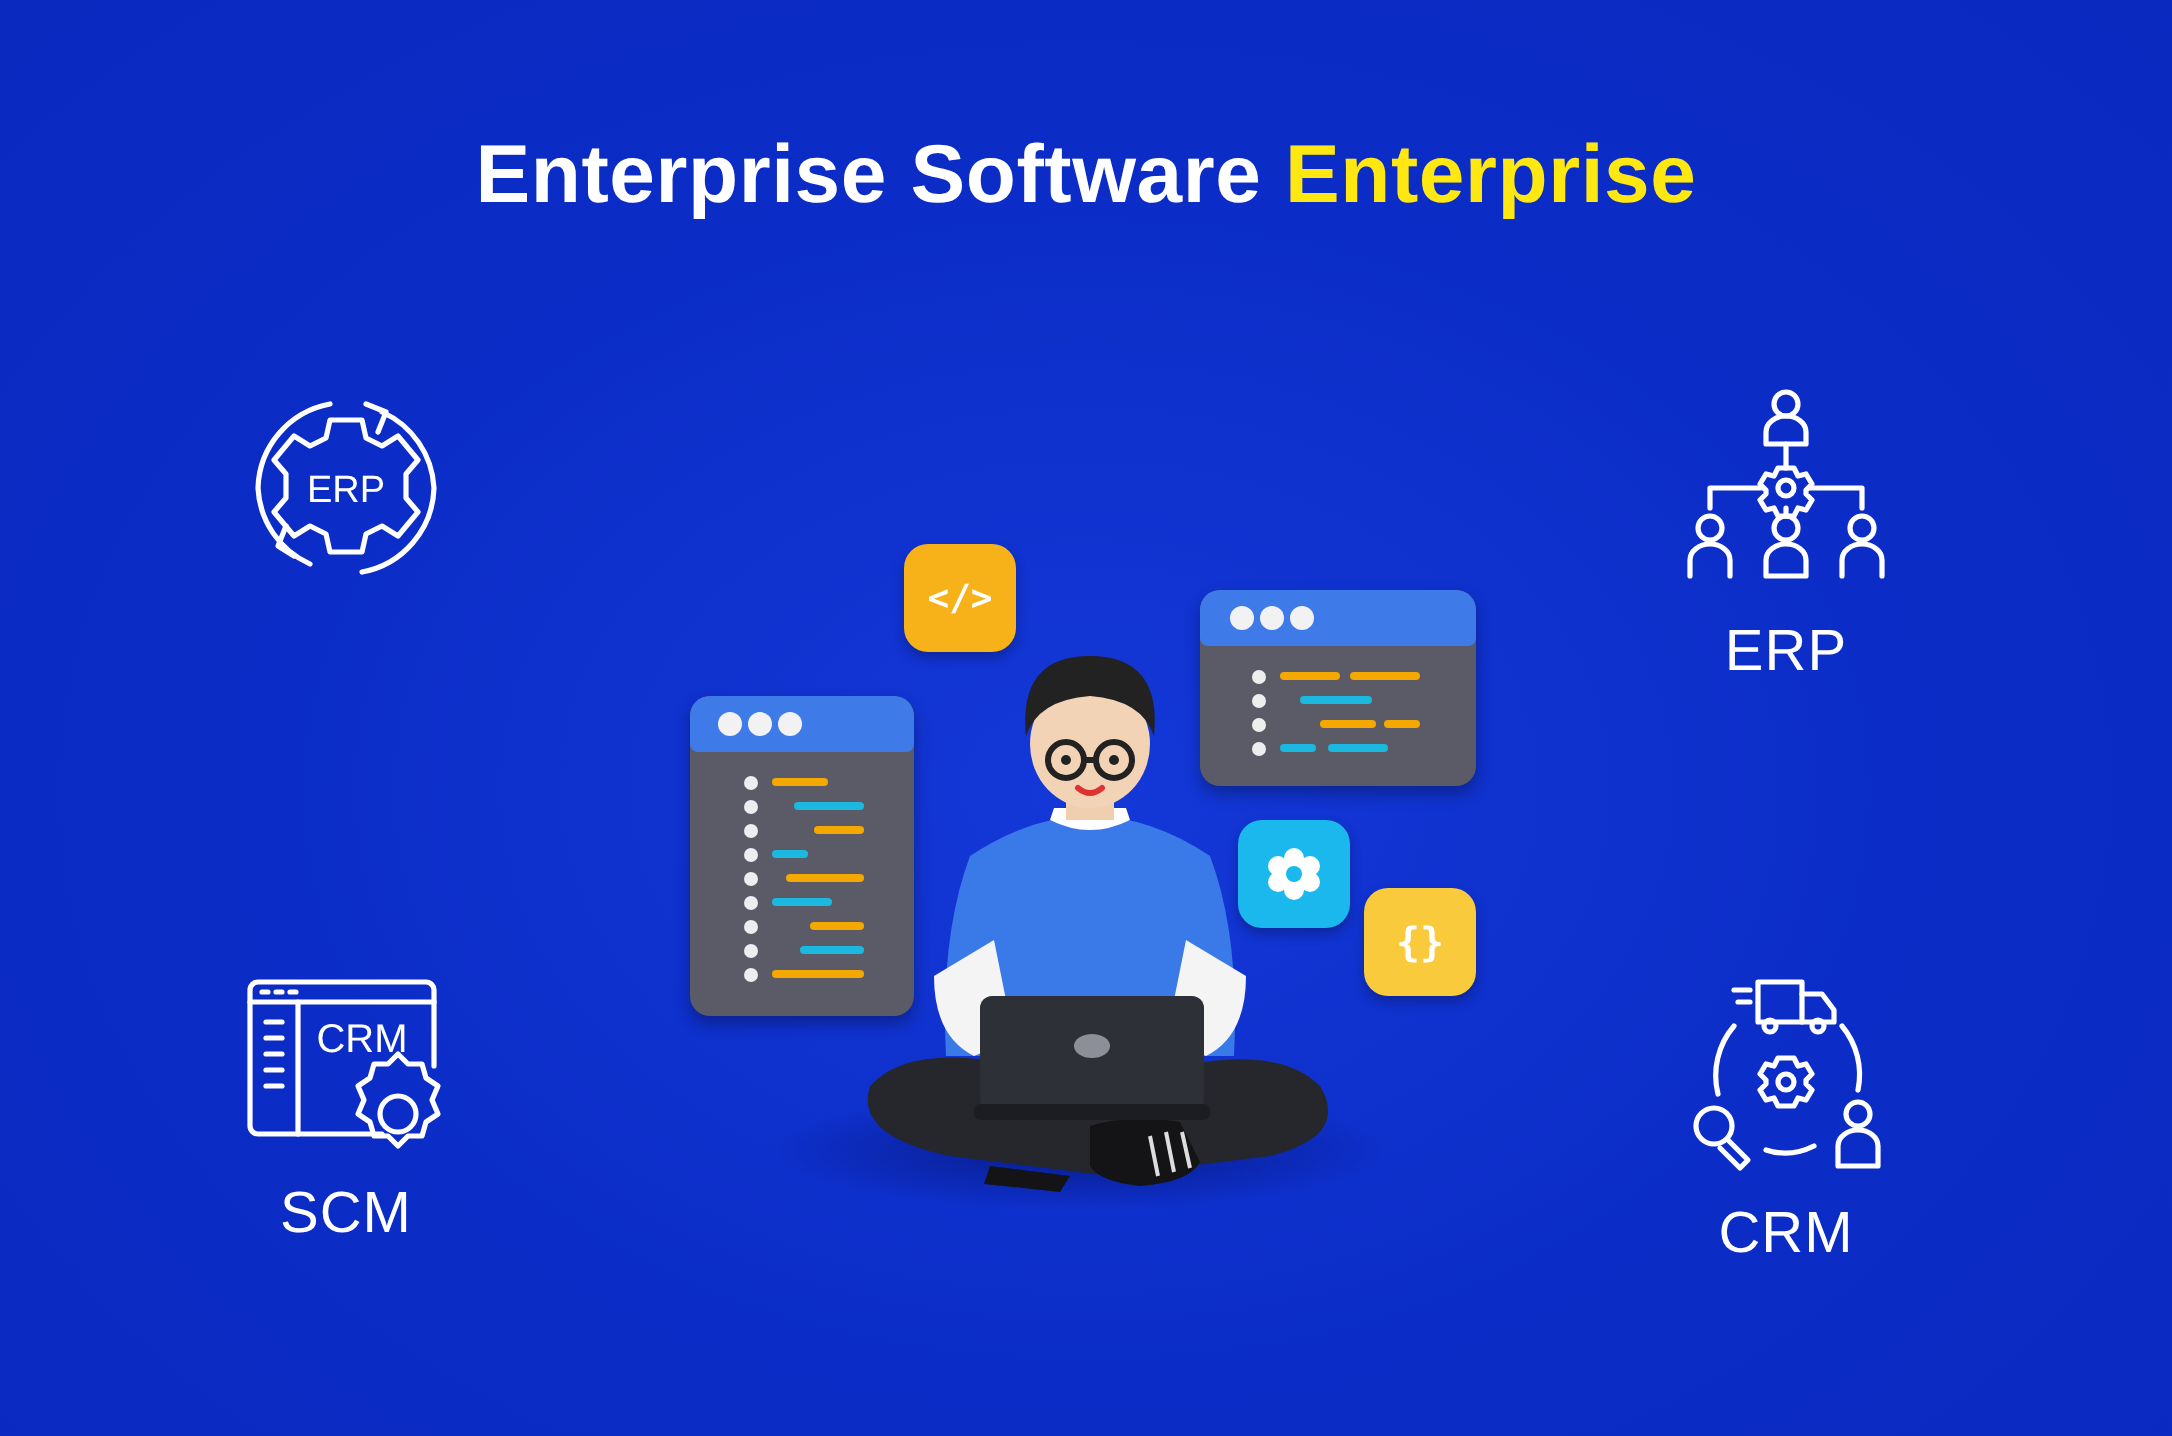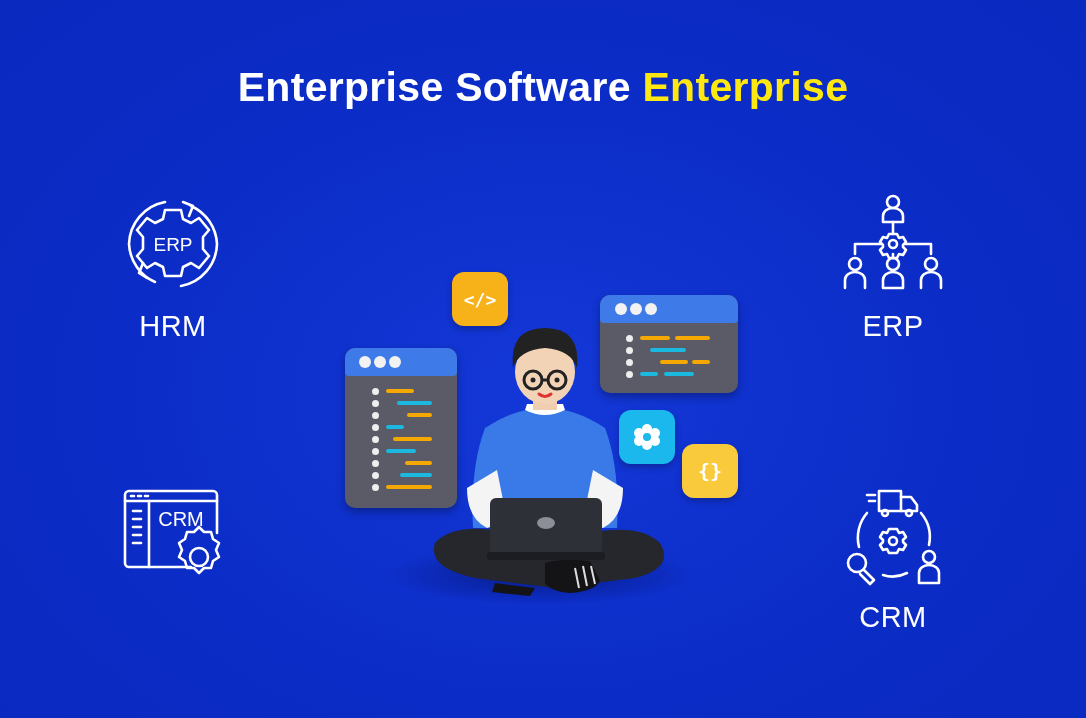--- a/index.html
+++ b/index.html
@@ -35,21 +35,20 @@
 
 <div class="feat f1">
   <svg width="104" height="104" viewBox="0 0 104 104" fill="none" stroke="#fff" stroke-width="2.6" stroke-linecap="round" stroke-linejoin="round">
     <path d="M70 14 A44 44 0 0 1 96 52 A44 44 0 0 1 60 94"></path>
     <path d="M34 90 A44 44 0 0 1 8 52 A44 44 0 0 1 44 10"></path>
     <path d="M62 10 l10 4 l-4 10"></path>
     <path d="M26 86 l-8 -5 l4 -10"></path>
     <path d="M44 18 h16 l2 9 l8 4 l8 -5 l10 12 l-6 7 v12 l6 7 l-10 12 l-8 -5 l-8 4 l-2 9 h-16 l-2 -9 l-8 -4 l-8 5 l-10 -12 l6 -7 v-12 l-6 -7 l10 -12 l8 5 l8 -4 z"></path>
     <text x="52" y="59" text-anchor="middle" font-family="Liberation Sans, sans-serif" font-size="19" fill="#fff" stroke="none">ERP</text>
   </svg>
-  <div class="lbl">HRM</div>
 </div>
 
 <div class="feat f2">
   <svg width="104" height="104" viewBox="0 0 104 104" fill="none" stroke="#fff" stroke-width="2.6" stroke-linecap="round" stroke-linejoin="round">
     <circle cx="52" cy="10" r="6"></circle>
     <path d="M42 30 v-6 a10 8 0 0 1 20 0 v6 z"></path>
     <line x1="52" y1="30" x2="52" y2="42"></line>
     <circle cx="52" cy="52" r="4"></circle>
     <path d="M48 42 h8 l2 4 l4 -1 l3 5 l-3 3 v2 l3 3 l-3 5 l-4 -1 l-2 4 h-8 l-2 -4 l-4 1 l-3 -5 l3 -3 v-2 l-3 -3 l3 -5 l4 1 z"></path>
     <path d="M40 52 h-26 v10"></path>
@@ -75,20 +74,21 @@
     <line x1="28" y1="14" x2="28" y2="80"></line>
     <line x1="12" y1="24" x2="20" y2="24"></line>
       <line x1="12" y1="32" x2="20" y2="32"></line>
       <line x1="12" y1="40" x2="20" y2="40"></line>
       <line x1="12" y1="48" x2="20" y2="48"></line>
       <line x1="12" y1="56" x2="20" y2="56"></line>
     <text x="60" y="39" text-anchor="middle" font-family="Liberation Sans, sans-serif" font-size="20" fill="#fff" stroke="none">CRM</text>
     <path d="M78 52 l5 5 h7 l2 7 l6 4 l-3 7 l3 7 l-6 4 l-2 7 h-7 l-5 5 l-5 -5 h-7 l-2 -7 l-6 -4 l3 -7 l-3 -7 l6 -4 l2 -7 h7 z" transform="translate(0,-12) scale(1)"></path>
     <circle cx="78" cy="70" r="9"></circle>
   </svg>
+  <div class="lbl">SCM</div>
 </div>
 
 <div class="feat f4">
   <svg width="104" height="100" viewBox="0 0 104 100" fill="none" stroke="#fff" stroke-width="2.6" stroke-linecap="round" stroke-linejoin="round">
     <path d="M38 4 h22 v20 h-22 z"></path>
     <path d="M60 10 h10 l6 8 v6 h-16"></path>
     <circle cx="44" cy="26" r="3"></circle>
       <circle cx="68" cy="26" r="3"></circle>
     <line x1="26" y1="8" x2="34" y2="8"></line>
       <line x1="28" y1="14" x2="34" y2="14"></line>

